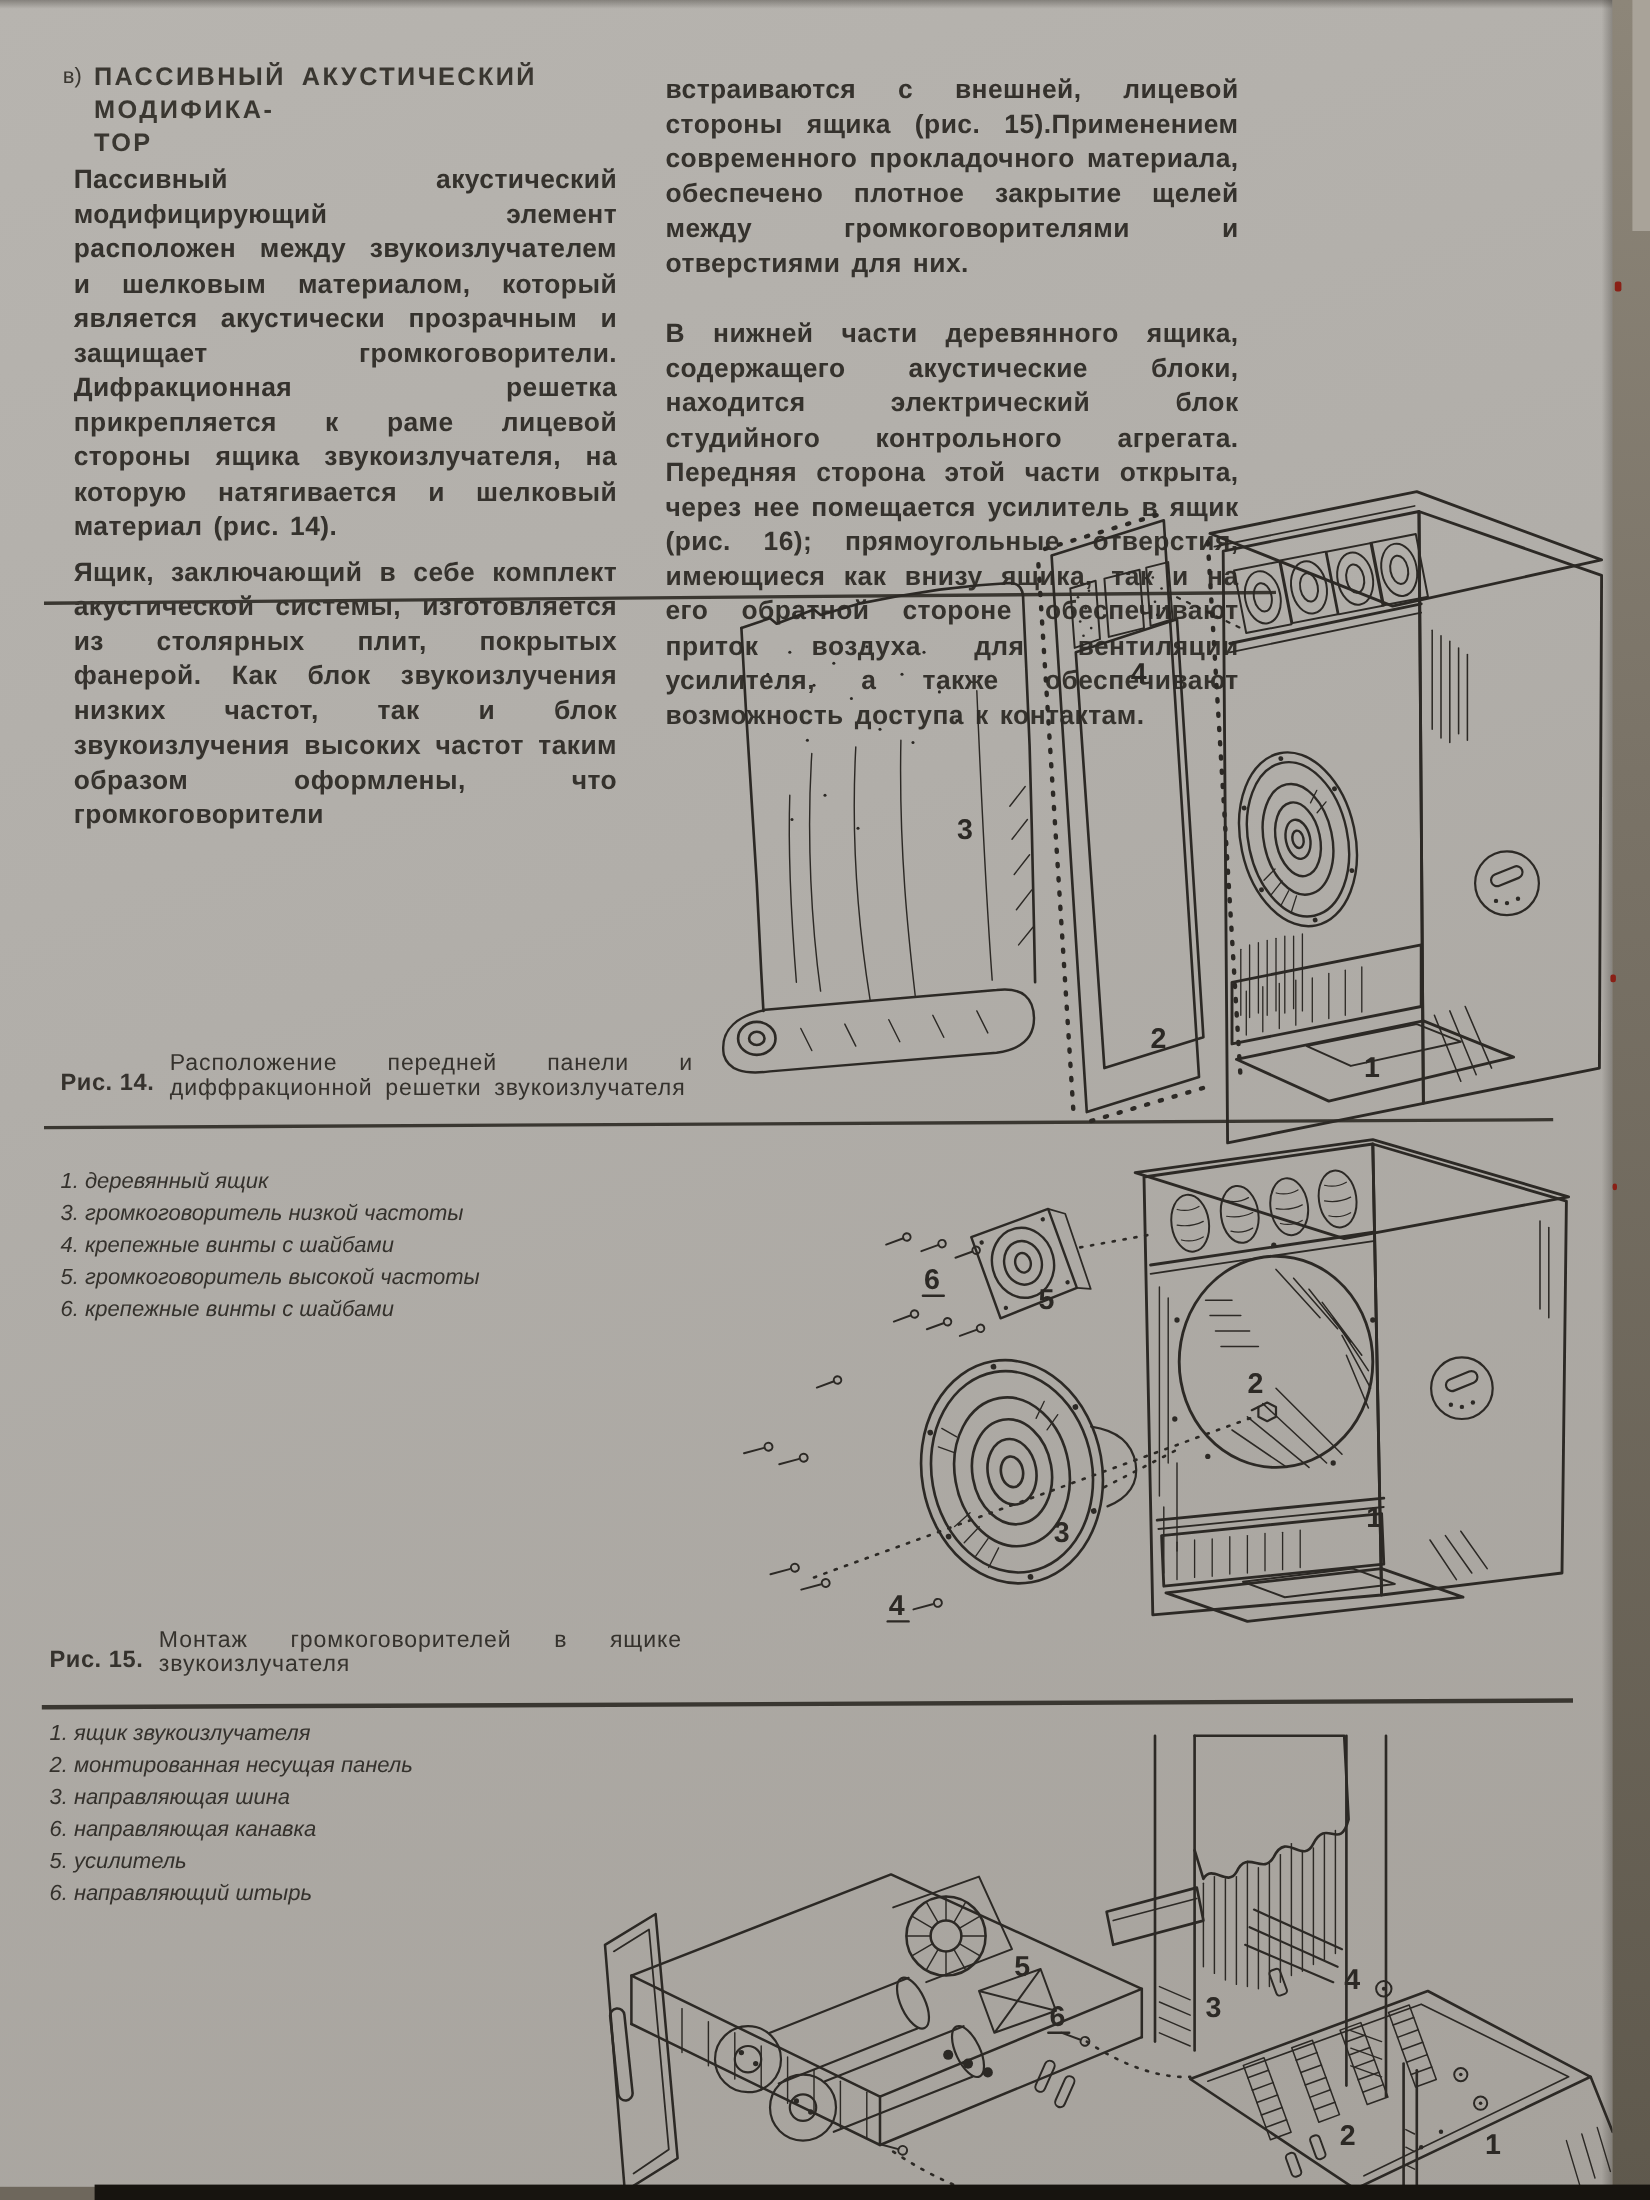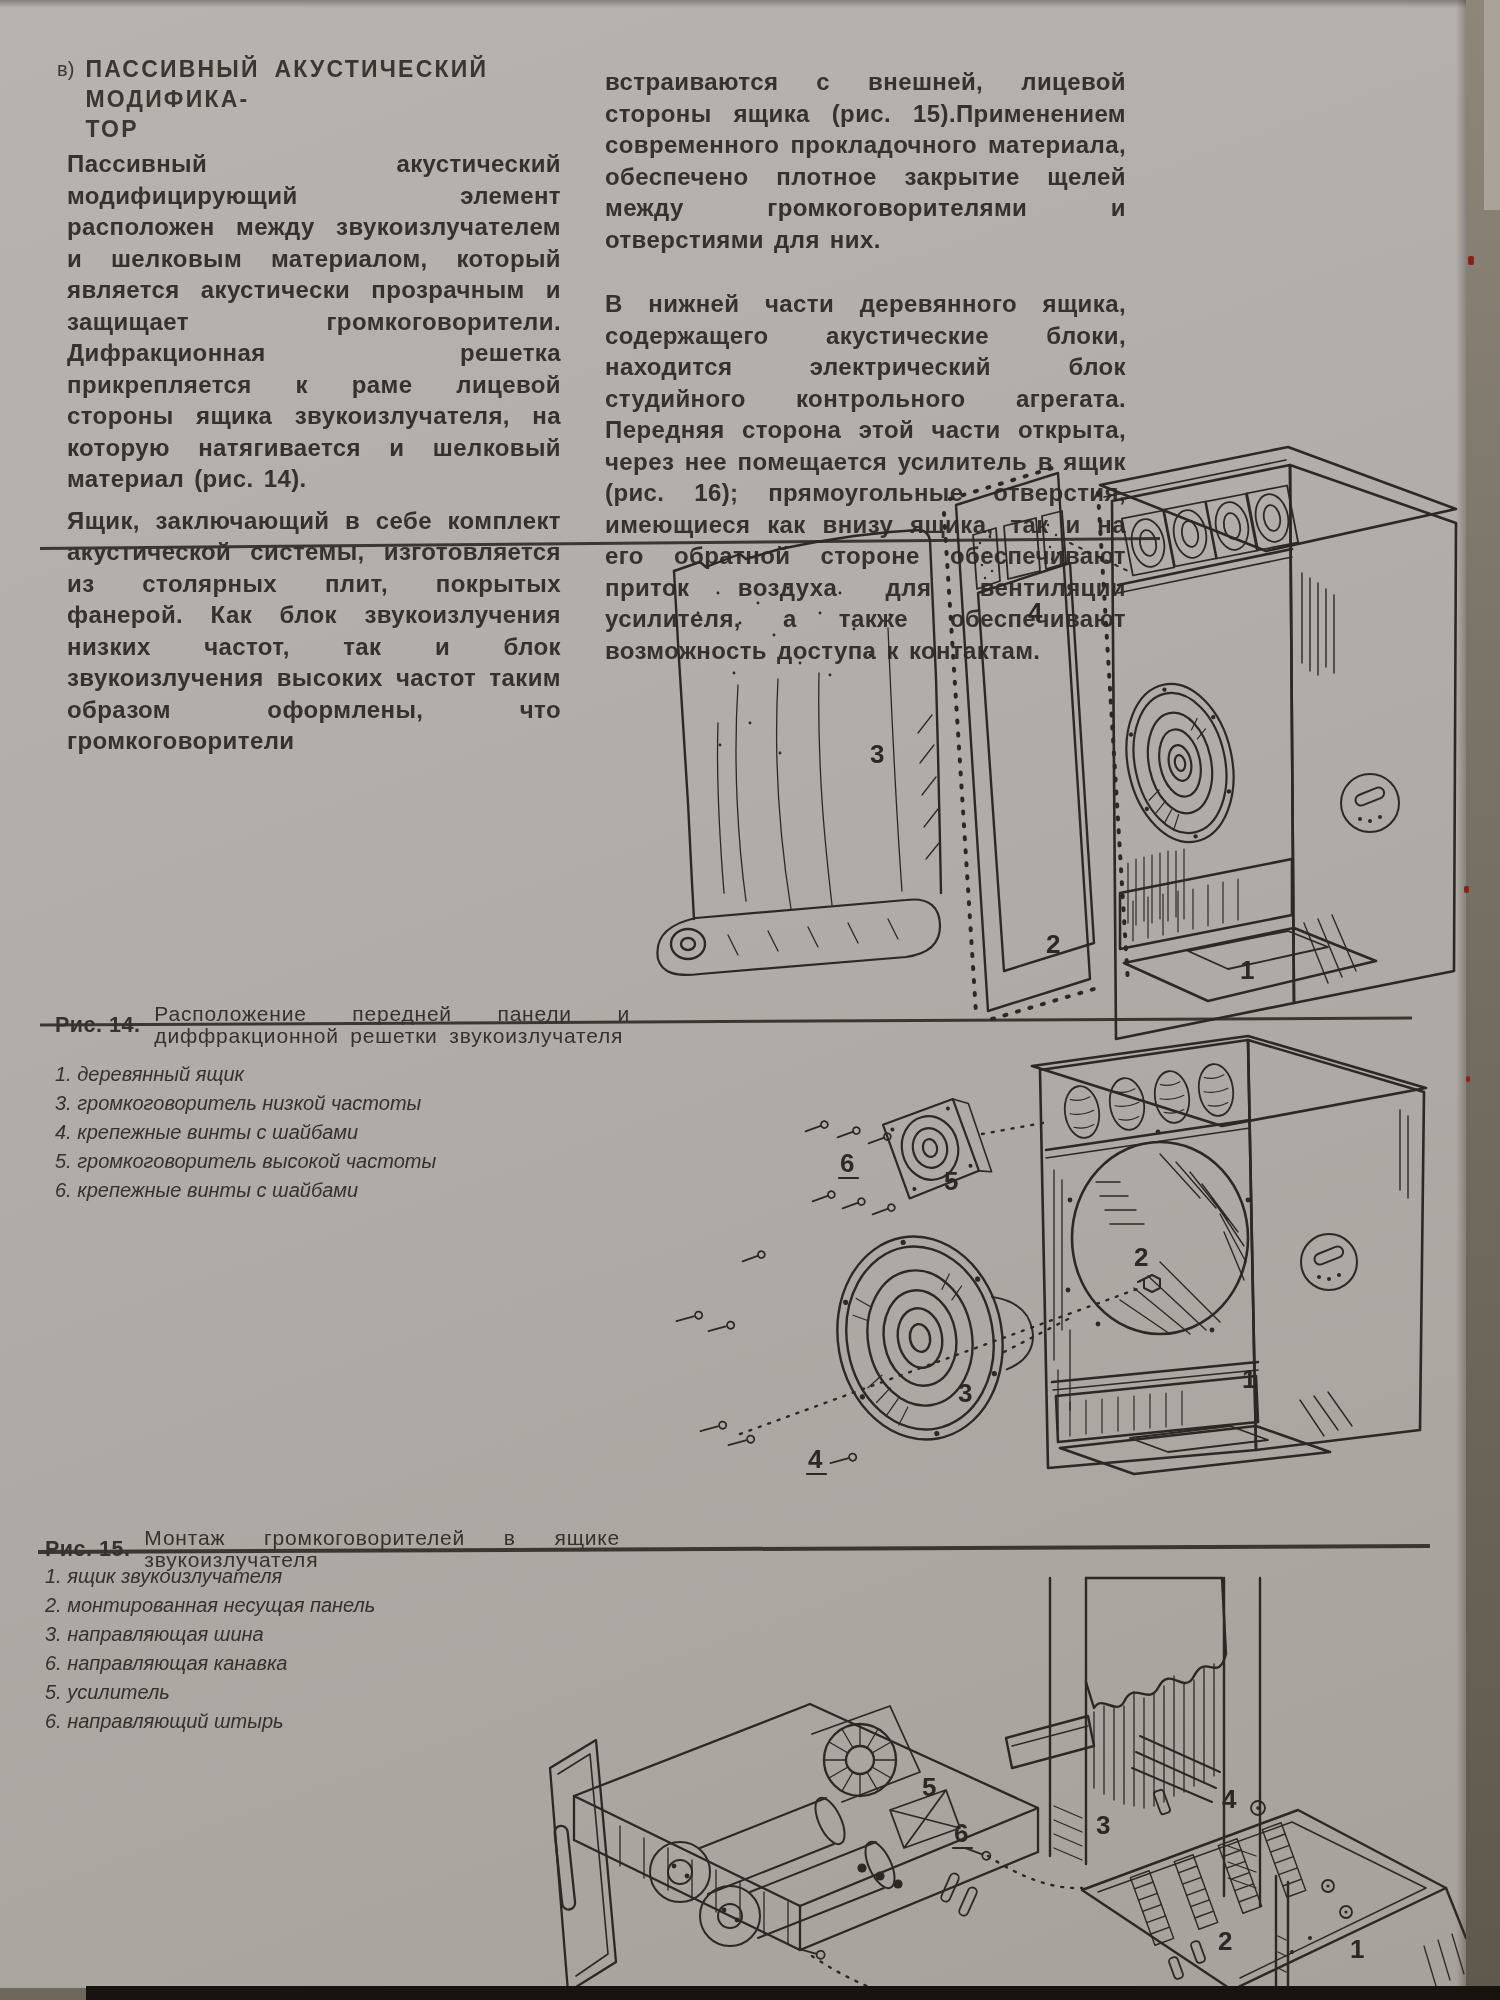--- a/index.html
+++ b/index.html
@@ -23,21 +23,21 @@
   .ink{color:#35322d;}
   .heading{font-size:23px;line-height:30px;letter-spacing:2.2px;word-spacing:6px;
         white-space:pre-line;font-weight:bold;color:#3a3731;}
   .hmark{font-size:20px;font-weight:normal;letter-spacing:0;}
   .body-par{font-size:24px;line-height:31.5px;text-align:justify;
         letter-spacing:.4px;word-spacing:3px;margin:10px;font-weight:bold;}
   .col{position:absolute;}
   .legend{position:absolute;list-style:none;margin:0;padding:0;
         font-style:italic;font-size:20px;line-height:29px;color:#34312c;}
   .legend li{padding-left:34px;text-indent:-34px;}
-  .caption{position:absolute;display:flex;align-items:center;margin-top:47px;}
+  .caption{position:absolute;display:flex;align-items:flex-end;}
   .cap-label{font-weight:bold;font-size:21.5px;letter-spacing:.5px;white-space:nowrap;
         margin-right:14px;line-height:31px;}
   .cap-text{font-size:21px;line-height:22px;letter-spacing:.8px;word-spacing:5px;
         text-align:justify;}
   .rule{position:absolute;background:#3a3731;height:3px;}
   
   svg{position:absolute;overflow:visible;}
   .plabel{font-family:"Liberation Sans",sans-serif;font-size:26px;font-weight:bold;
         fill:#2c2925;font-style:normal;}
 </style>

